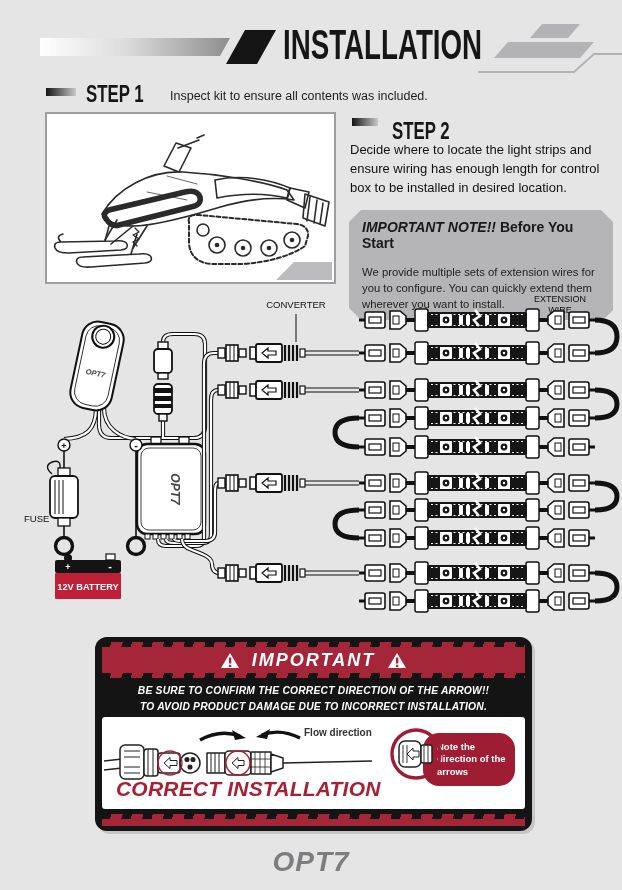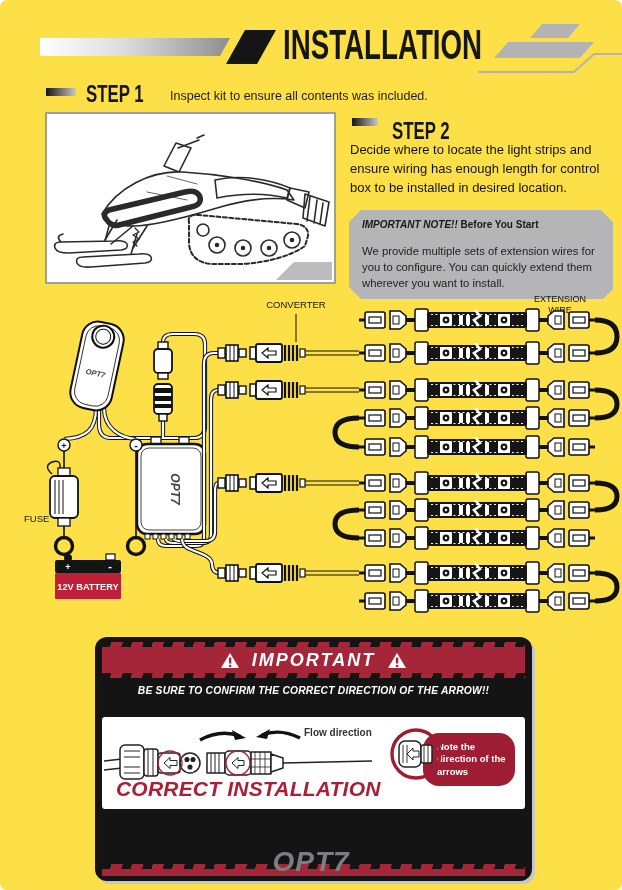--- a/index.html
+++ b/index.html
@@ -1,36 +1,36 @@
 <!DOCTYPE html>
 <html><head>
 <meta charset="utf-8">
 <style>
   html,body{margin:0;padding:0;background:#fff;}
-  .page{position:relative;width:622px;height:890px;background:#fde047;overflow:hidden;
-        font-family:"Liberation Sans",sans-serif;color:#161616;border-radius:7px;}
+  .page{position:relative;width:622px;height:890px;background:#e5e5e5;overflow:hidden;
+        font-family:"Liberation Sans",sans-serif;color:#161616;}
   .abs{position:absolute;}
   .condensed{display:inline-block;transform:scaleX(.66);transform-origin:0 50%;font-weight:800;letter-spacing:0;white-space:nowrap;}
   .step-label{font-size:24px;transform:scaleX(.7);transform-origin:0 50%;font-weight:800;display:inline-block;white-space:nowrap;}
   .hdr-bar{left:40px;top:38px;width:190px;height:18px;
            background:linear-gradient(90deg,#ffffff 0%,#dcdcdc 45%,#8e8e8e 100%);
            clip-path:polygon(0 0,100% 0,calc(100% - 10px) 100%,0 100%);}
   .hdr-slash{left:226px;top:30px;width:50px;height:34px;background:#151515;
              clip-path:polygon(38% 0,100% 0,62% 100%,0 100%);}
   .hdr-title{left:283px;top:24px;font-size:42px;line-height:1;}
   .dash{height:8px;background:linear-gradient(90deg,#151515,#c9c9c9);}
   .step-text{font-size:12.5px;color:#1c1c1c;}
   .snow-box{left:45px;top:112px;width:291px;height:172px;border:2px solid #9e9e9e;background:#fff;box-sizing:border-box;}
   .step2-para{left:350px;top:140px;width:266px;font-size:13px;line-height:1.48;color:#111;}
   .note-box{left:349px;top:210px;width:264px;box-sizing:border-box;padding:9px 13px 8px;background:#b5b4b6;
             clip-path:polygon(12px 0,calc(100% - 12px) 0,100% 12px,100% calc(100% - 10px),calc(100% - 10px) 100%,12px 100%,0 calc(100% - 12px),0 12px);}
-  .note-title{font-size:10px;font-weight:800;color:#191919;}
+  .note-title{font-size:14px;font-weight:800;color:#191919;}
   .note-title .em{font-style:italic;}
   .note-body{font-size:11.3px;line-height:1.42;color:#222;margin-top:13px;font-weight:500;}
-  .imp-box{left:95px;top:637px;width:437px;height:244px;background:#141414;border-radius:12px;box-shadow:3px 3px 0 #c6c6c6;}
+  .imp-box{left:95px;top:637px;width:437px;height:194px;background:#141414;border-radius:12px;box-shadow:3px 3px 0 #c6c6c6;}
   .imp-banner{position:absolute;left:7px;right:7px;top:5px;height:36px;background:#a62639;}
   .hz{position:absolute;left:0;right:0;height:5px;background:repeating-linear-gradient(105deg,#141414 0 9px,rgba(0,0,0,0) 9px 20px);}
   .imp-banner-row{position:absolute;left:0;right:0;top:8px;display:flex;justify-content:center;align-items:center;gap:12px;}
   .imp-banner-text{color:#fff;font-style:italic;font-weight:900;font-size:18px;letter-spacing:2px;}
   .imp-warn{position:absolute;left:0;right:0;top:46px;text-align:center;color:#fff;font-style:italic;font-weight:800;font-size:10.3px;line-height:1.55;letter-spacing:.2px;}
   .imp-panel{position:absolute;left:7px;right:7px;top:80px;height:92px;background:#fff;border-radius:3px;padding-left:22px;}
   .flow-label{position:absolute;left:202px;top:10px;font-size:10px;font-weight:700;color:#333;}
   .note-badge{position:absolute;right:10px;top:16px;width:70px;background:#9e1d32;color:#fff;font-weight:800;font-size:9.5px;line-height:1.3;
               padding:8px 8px 8px 14px;border-radius:16px;z-index:1;}
   .circ-icon{position:absolute;right:78px;top:8px;z-index:2;}
@@ -326,20 +326,21 @@
         <span class="imp-banner-text">IMPORTANT</span>
         <svg width="20" height="17" viewBox="0 0 20 17">
           <path d="M10 1 L19 16 H1 Z" fill="#fff"></path>
           <rect x="8.9" y="5.5" width="2.4" height="6" fill="#a62639"></rect>
           <rect x="8.9" y="12.8" width="2.4" height="2.2" fill="#a62639"></rect>
         </svg>
       </div>
     </div>
     <div class="imp-warn">
       <div>BE SURE TO CONFIRM THE CORRECT DIRECTION OF THE ARROW!!</div>
+      <div>TO AVOID PRODUCT DAMAGE DUE TO INCORRECT INSTALLATION.</div>
     </div>
     <div class="imp-panel">
       <svg style="position:absolute;left:2px;top:8px;" width="270" height="76" viewBox="0 0 270 76">
         <g fill="none" stroke="#222" stroke-width="1.5" stroke-linejoin="round">
           <path d="M0,36 L18,34 M0,45 L18,43"></path>
           <rect x="16" y="20" width="24" height="34" rx="5" fill="#fff"></rect>
           <path d="M20,26 h16 M20,32 h16 M20,42 h16 M20,48 h16" stroke-width="1"></path>
           <rect x="40" y="24" width="14" height="27" rx="3" fill="#fff"></rect>
           <path d="M44,24 v27 M49,24 v27" stroke-width="1"></path>
           <rect x="54" y="28" width="22" height="20" rx="3" fill="#fff"></rect>

